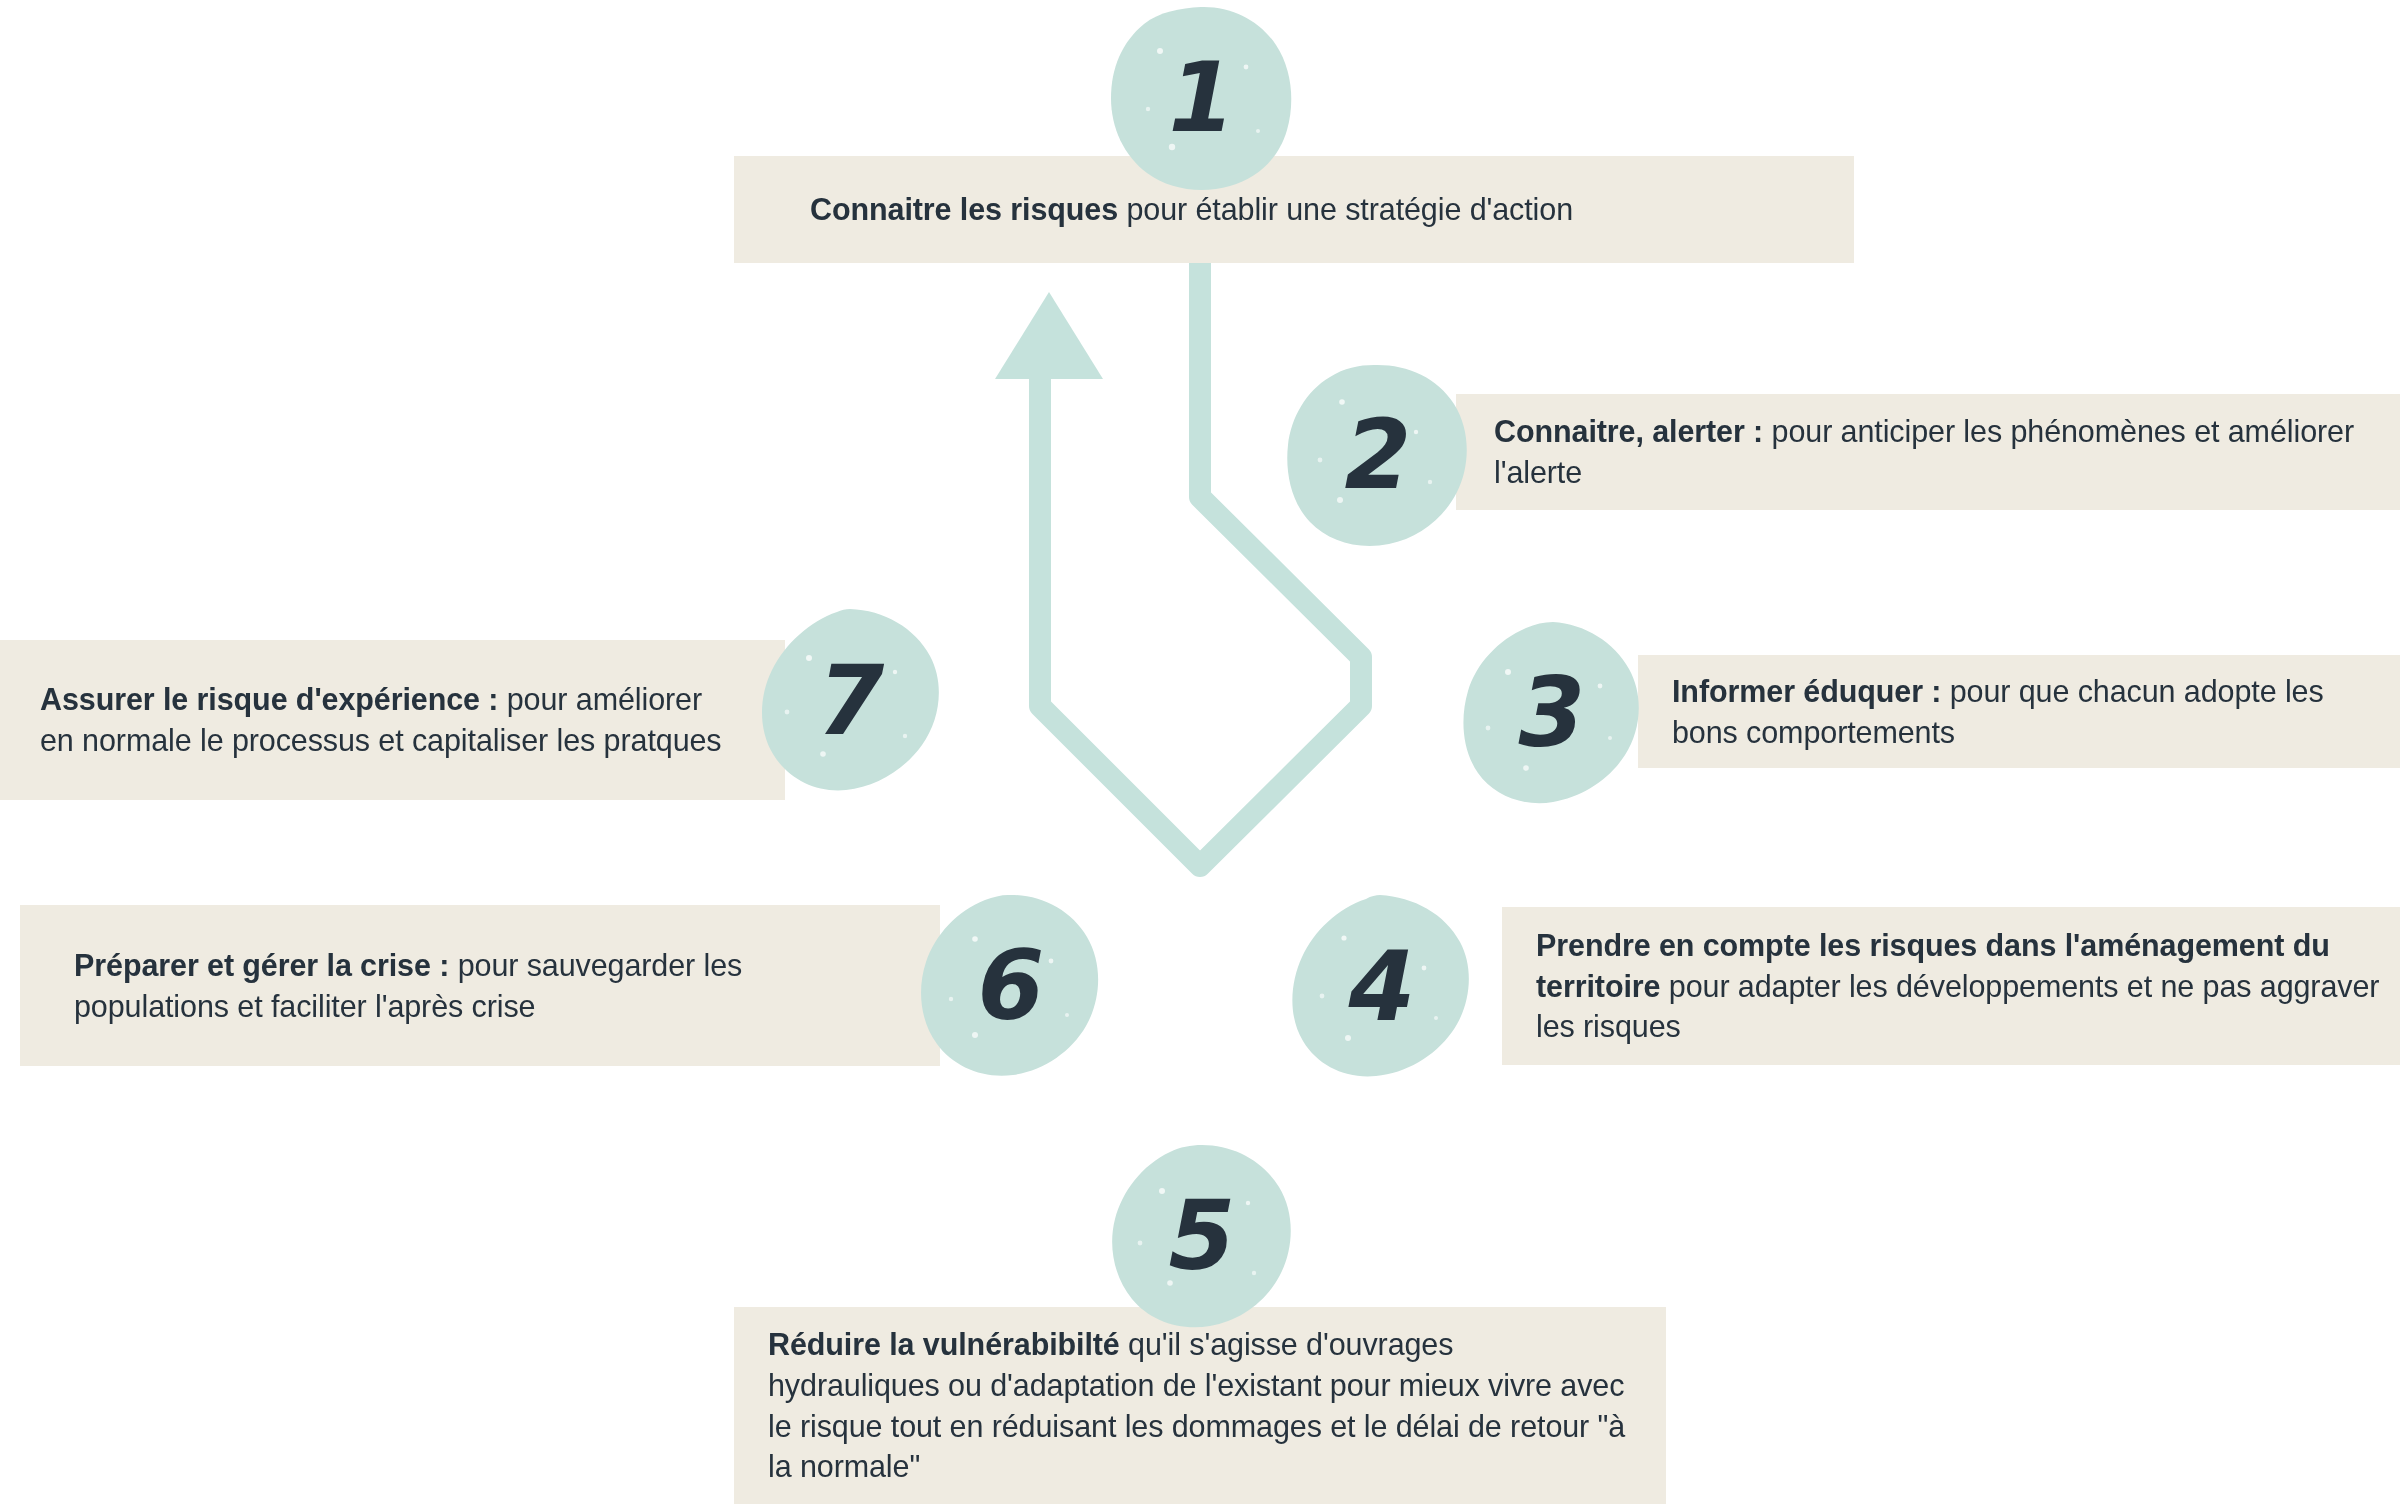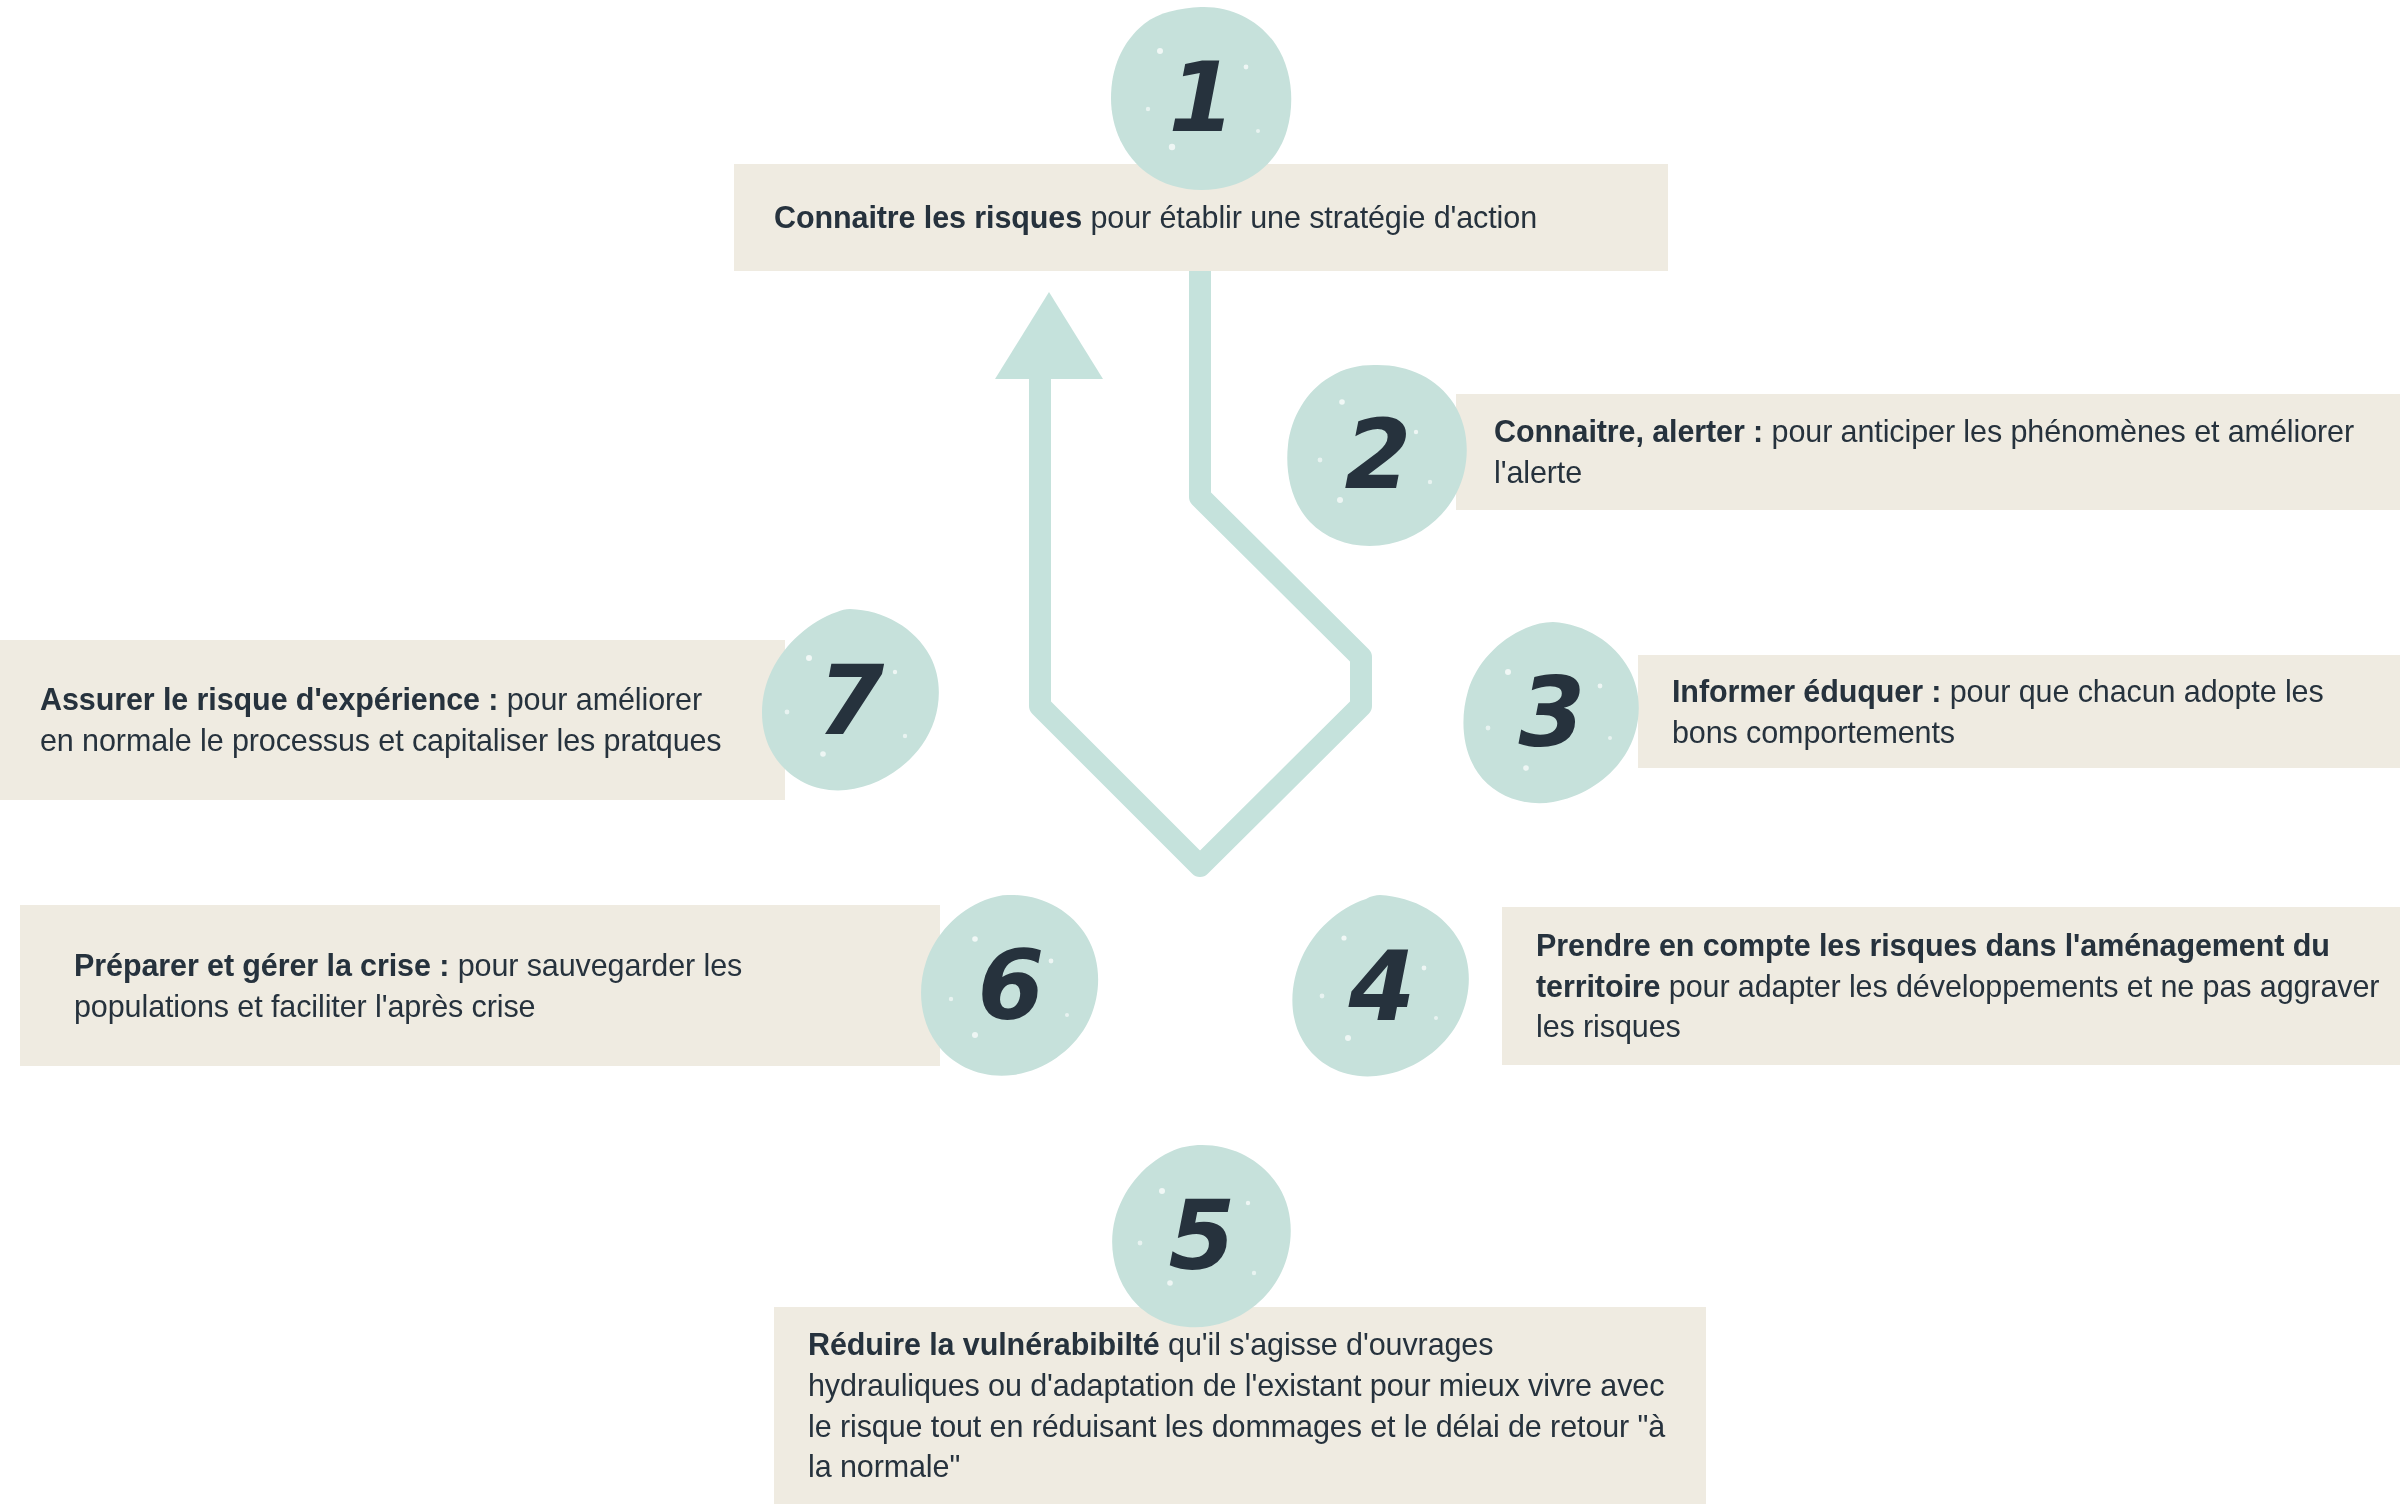--- a/index.html
+++ b/index.html
@@ -74,33 +74,33 @@
     justify-content: center;
     font-family: "DejaVu Sans", sans-serif;
     font-weight: 700;
     font-size: 96px;
     font-style: italic;
     color: #26323d;
     letter-spacing: -2px;
   }
 
   
-  #step-1-box { left: 734px;  top: 164px;  width: 934px;  height: 107px;  padding: 0 40px; }
+  #step-1-box { left: 734px;  top: 156px;  width: 1120px;  height: 107px;  padding: 0 76px; }
   #step-1-circle { left: 1108px; top: 5px; }
 
   #step-2-box { left: 1456px; top: 394px;  width: 960px;  height: 116px;  padding: 0 38px; }
   #step-2-circle { left: 1284px; top: 362px; }
 
   #step-3-box { left: 1638px; top: 655px;  width: 778px;  height: 113px;  padding: 0 34px; }
   #step-3-circle { left: 1458px; top: 620px; }
 
   #step-4-box { left: 1502px; top: 907px;  width: 914px;  height: 158px;  padding: 0 34px; }
   #step-4-circle { left: 1288px; top: 894px; }
 
-  #step-5-box { left: 734px;  top: 1307px; width: 932px;  height: 197px;  padding: 0 34px; margin-left: 40px; }
+  #step-5-box { left: 734px;  top: 1307px; width: 932px;  height: 197px;  padding: 0 34px; }
   #step-5-circle { left: 1108px; top: 1143px; }
 
   #step-6-box { left: 20px;   top: 905px;  width: 920px;  height: 161px;  padding: 0 54px; }
   #step-6-circle { left: 917px;  top: 893px; }
 
   #step-7-box { left: -10px;  top: 640px;  width: 795px;  height: 160px;  padding: 0 50px; }
   #step-7-circle { left: 757px;  top: 608px; }
 </style>
 </head>
 <body>

